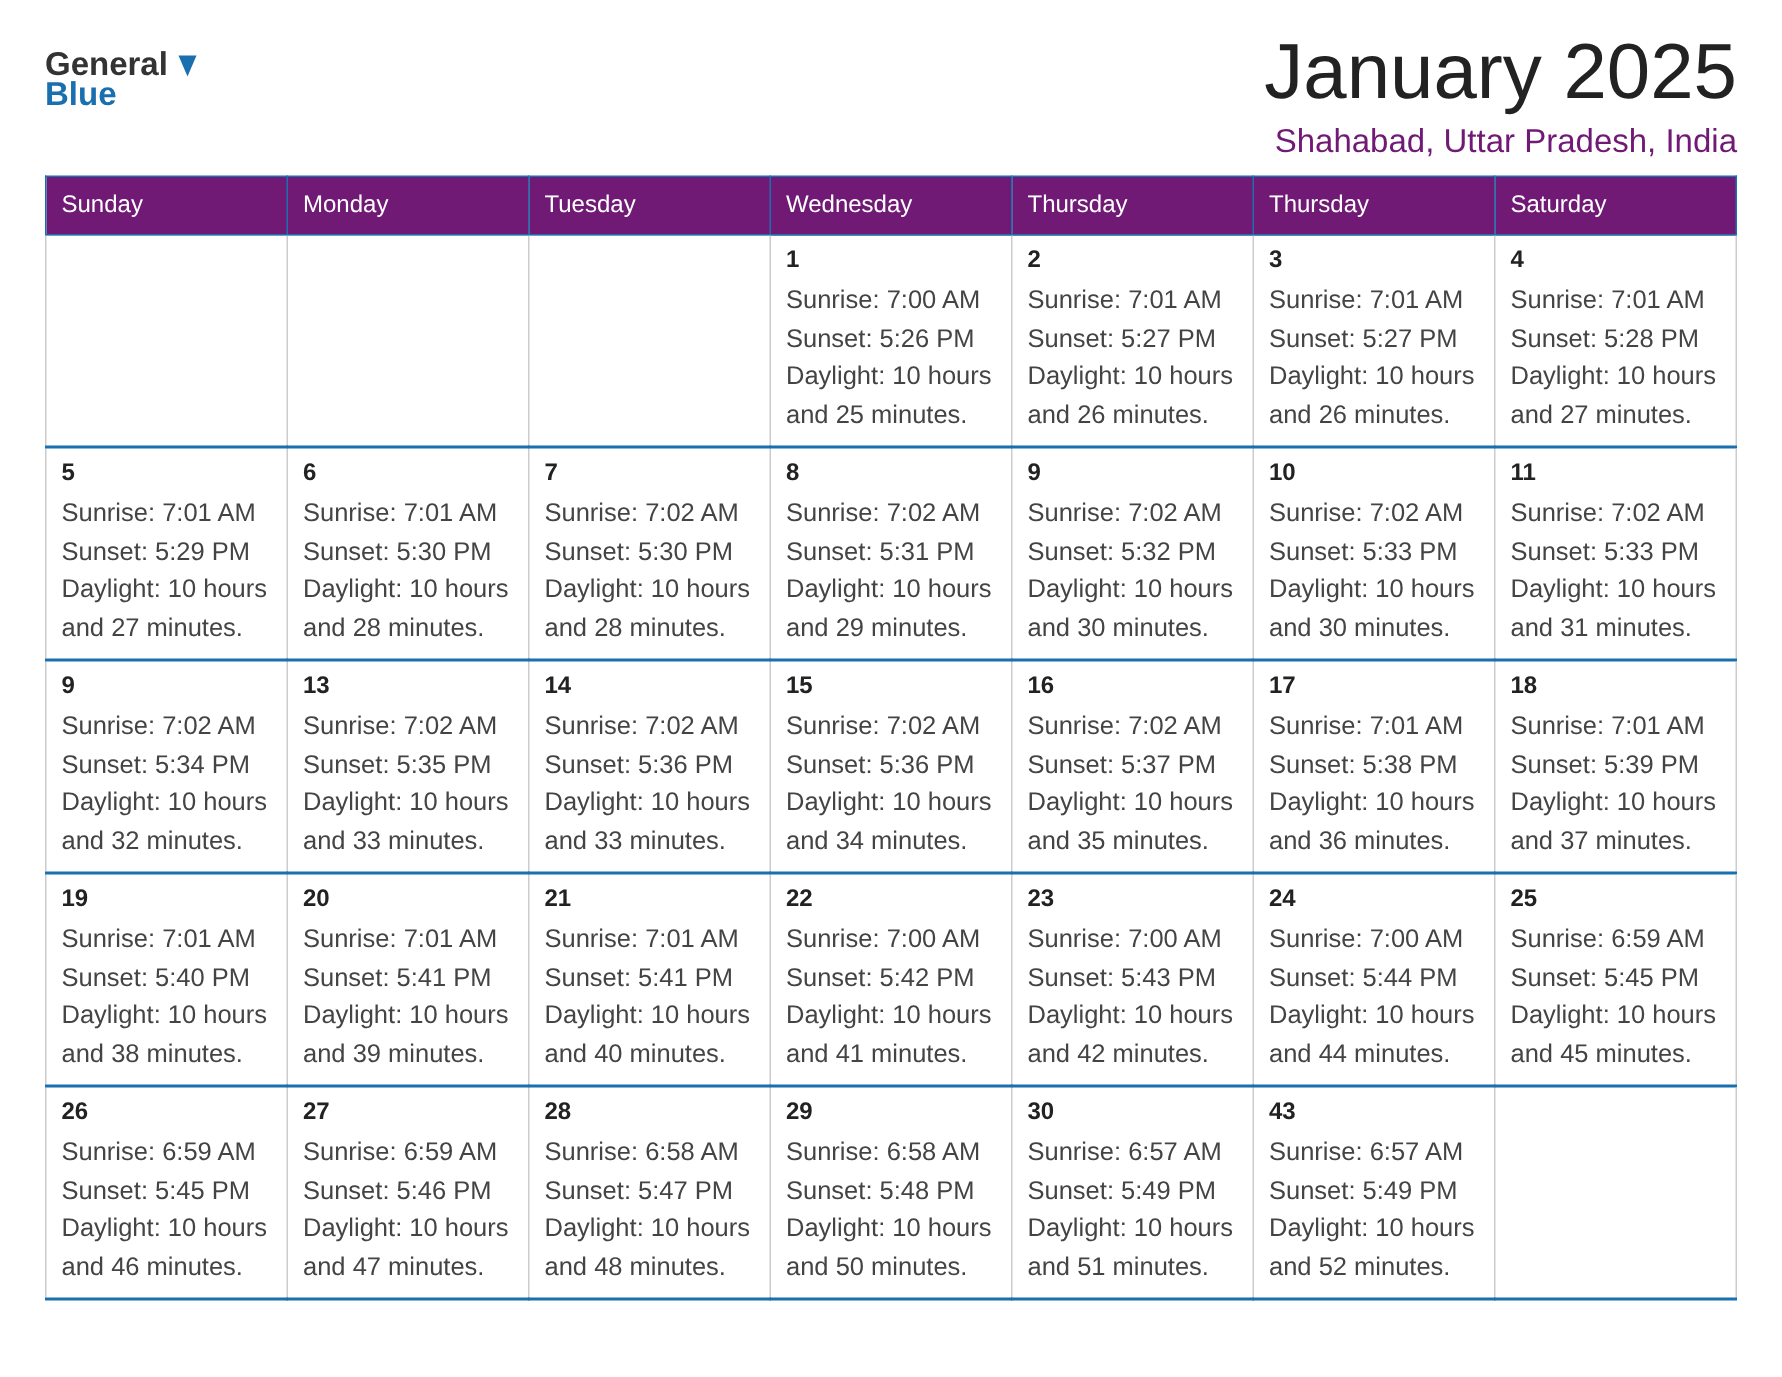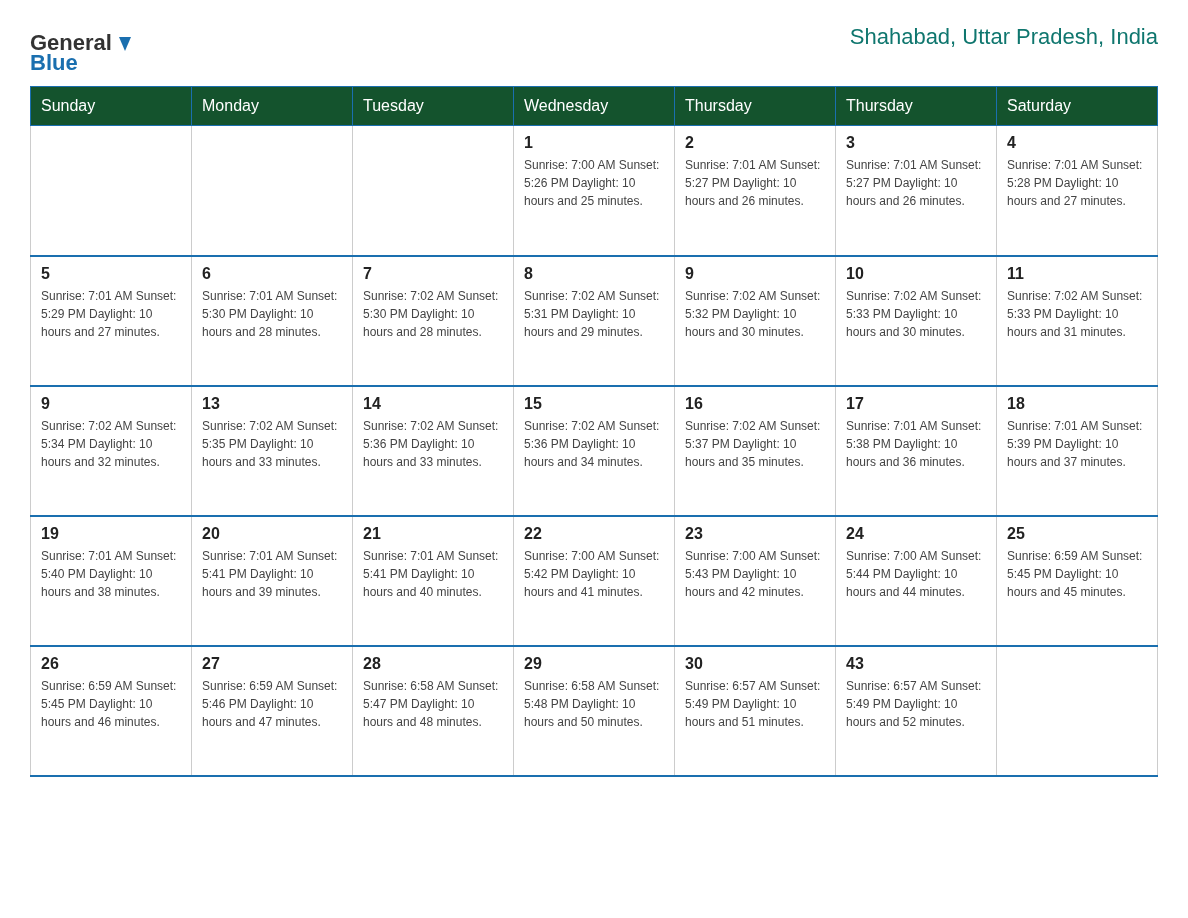--- a/index.html
+++ b/index.html
@@ -35,30 +35,30 @@
       text-align: right;
     }
     .calendar-title {
       font-size: 52px;
       font-weight: normal;
       color: #222;
       line-height: 1.1;
     }
     .calendar-subtitle {
       font-size: 22px;
-      color: #0f766e;
+      color: #701a75;
       margin-top: 4px;
     }
     table {
       width: 100%;
       border-collapse: collapse;
       margin-top: 10px;
     }
     thead tr {
-      background-color: #14532d;
+      background-color: #701a75;
     }
     thead th {
       color: #fff;
       font-size: 16px;
       font-weight: normal;
       padding: 10px 10px;
       text-align: left;
       border: 1px solid #1a6faf;
     }
     tbody tr {
@@ -73,21 +73,21 @@
       min-height: 110px;
       height: 130px;
     }
     .day-num {
       font-size: 16px;
       font-weight: bold;
       color: #222;
       margin-bottom: 4px;
     }
     .day-info {
-      font-size: 12px;
+      font-size: 17px;
       color: #444;
       line-height: 1.5;
     }
     .empty-cell {
       background: #fff;
     }
   </style>
 </head>
 <body>
 
@@ -97,20 +97,21 @@
       <div style="display:flex; align-items:center;">
         <span class="logo-text-general">General</span>
         <svg width="22" height="22" viewBox="0 0 22 22" style="margin-left:2px; margin-top:2px;">
           <polygon points="5,4 17,4 11,18" fill="#1a6faf"></polygon>
         </svg>
       </div>
       <span class="logo-text-blue" style="margin-top:-6px; margin-left:0px;">Blue</span>
     </div>
   </div>
   <div class="title-block">
+    <div class="calendar-title">January 2025</div>
     <div class="calendar-subtitle">Shahabad, Uttar Pradesh, India</div>
   </div>
 </div>
 
 <table>
   <thead>
     <tr>
     <th>Sunday</th>
         <th>Monday</th>
         <th>Tuesday</th>

